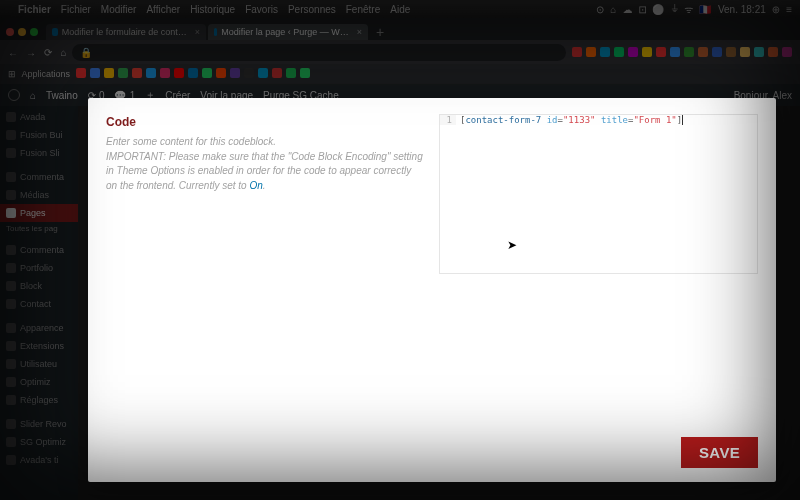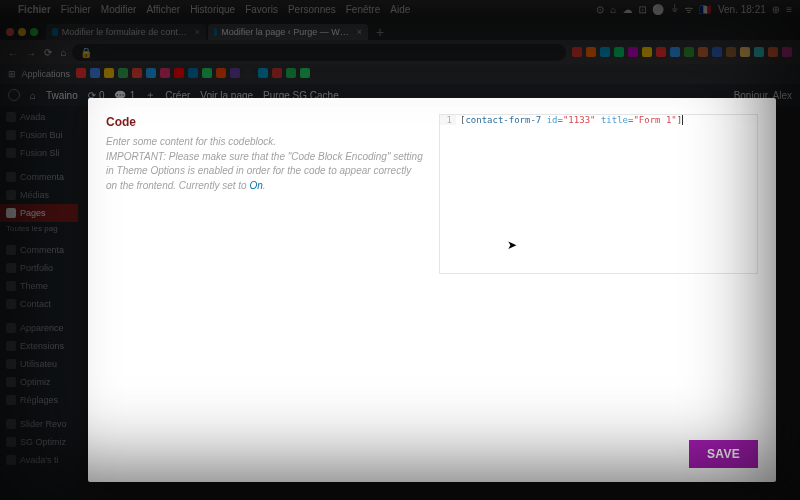--- a/index.html
+++ b/index.html
@@ -194,24 +194,24 @@
 .tok-tag{color:#2f6f9f}
 .tok-attr{color:#4f9fcf}
 .tok-eq{color:#555}
 .tok-str{color:#d44950}
 .cursor-line{border-right:1px solid #333}
 .modal-foot {
   padding: 10px 18px 14px;
   display:flex; justify-content:flex-end; gap:10px;
 }
 .btn {
-  background:#a21caf;
+  background:#b91c1c;
   color:#fff;
   border:none;
-  font-size:12px;
+  font-size:15px;
   font-weight:600;
   padding:7px 18px;
   cursor:pointer;
   letter-spacing:.3px;
 }
 .mouse-cursor{
   position:absolute;
   left:507px; top:238px;
   font-size:12px;
   color:#000;
@@ -354,21 +354,21 @@
       <div class="item">
         <span class="ico"></span>
         <span>Commenta</span>
       </div>
       <div class="item">
         <span class="ico"></span>
         <span>Portfolio</span>
       </div>
       <div class="item">
         <span class="ico"></span>
-        <span>Theme</span>
+        <span>Block</span>
       </div>
       <div class="item">
         <span class="ico"></span>
         <span>Contact</span>
       </div>
       <div style="height: 6px;"></div>
       <div class="item">
         <span class="ico"></span>
         <span>Apparence</span>
       </div>

